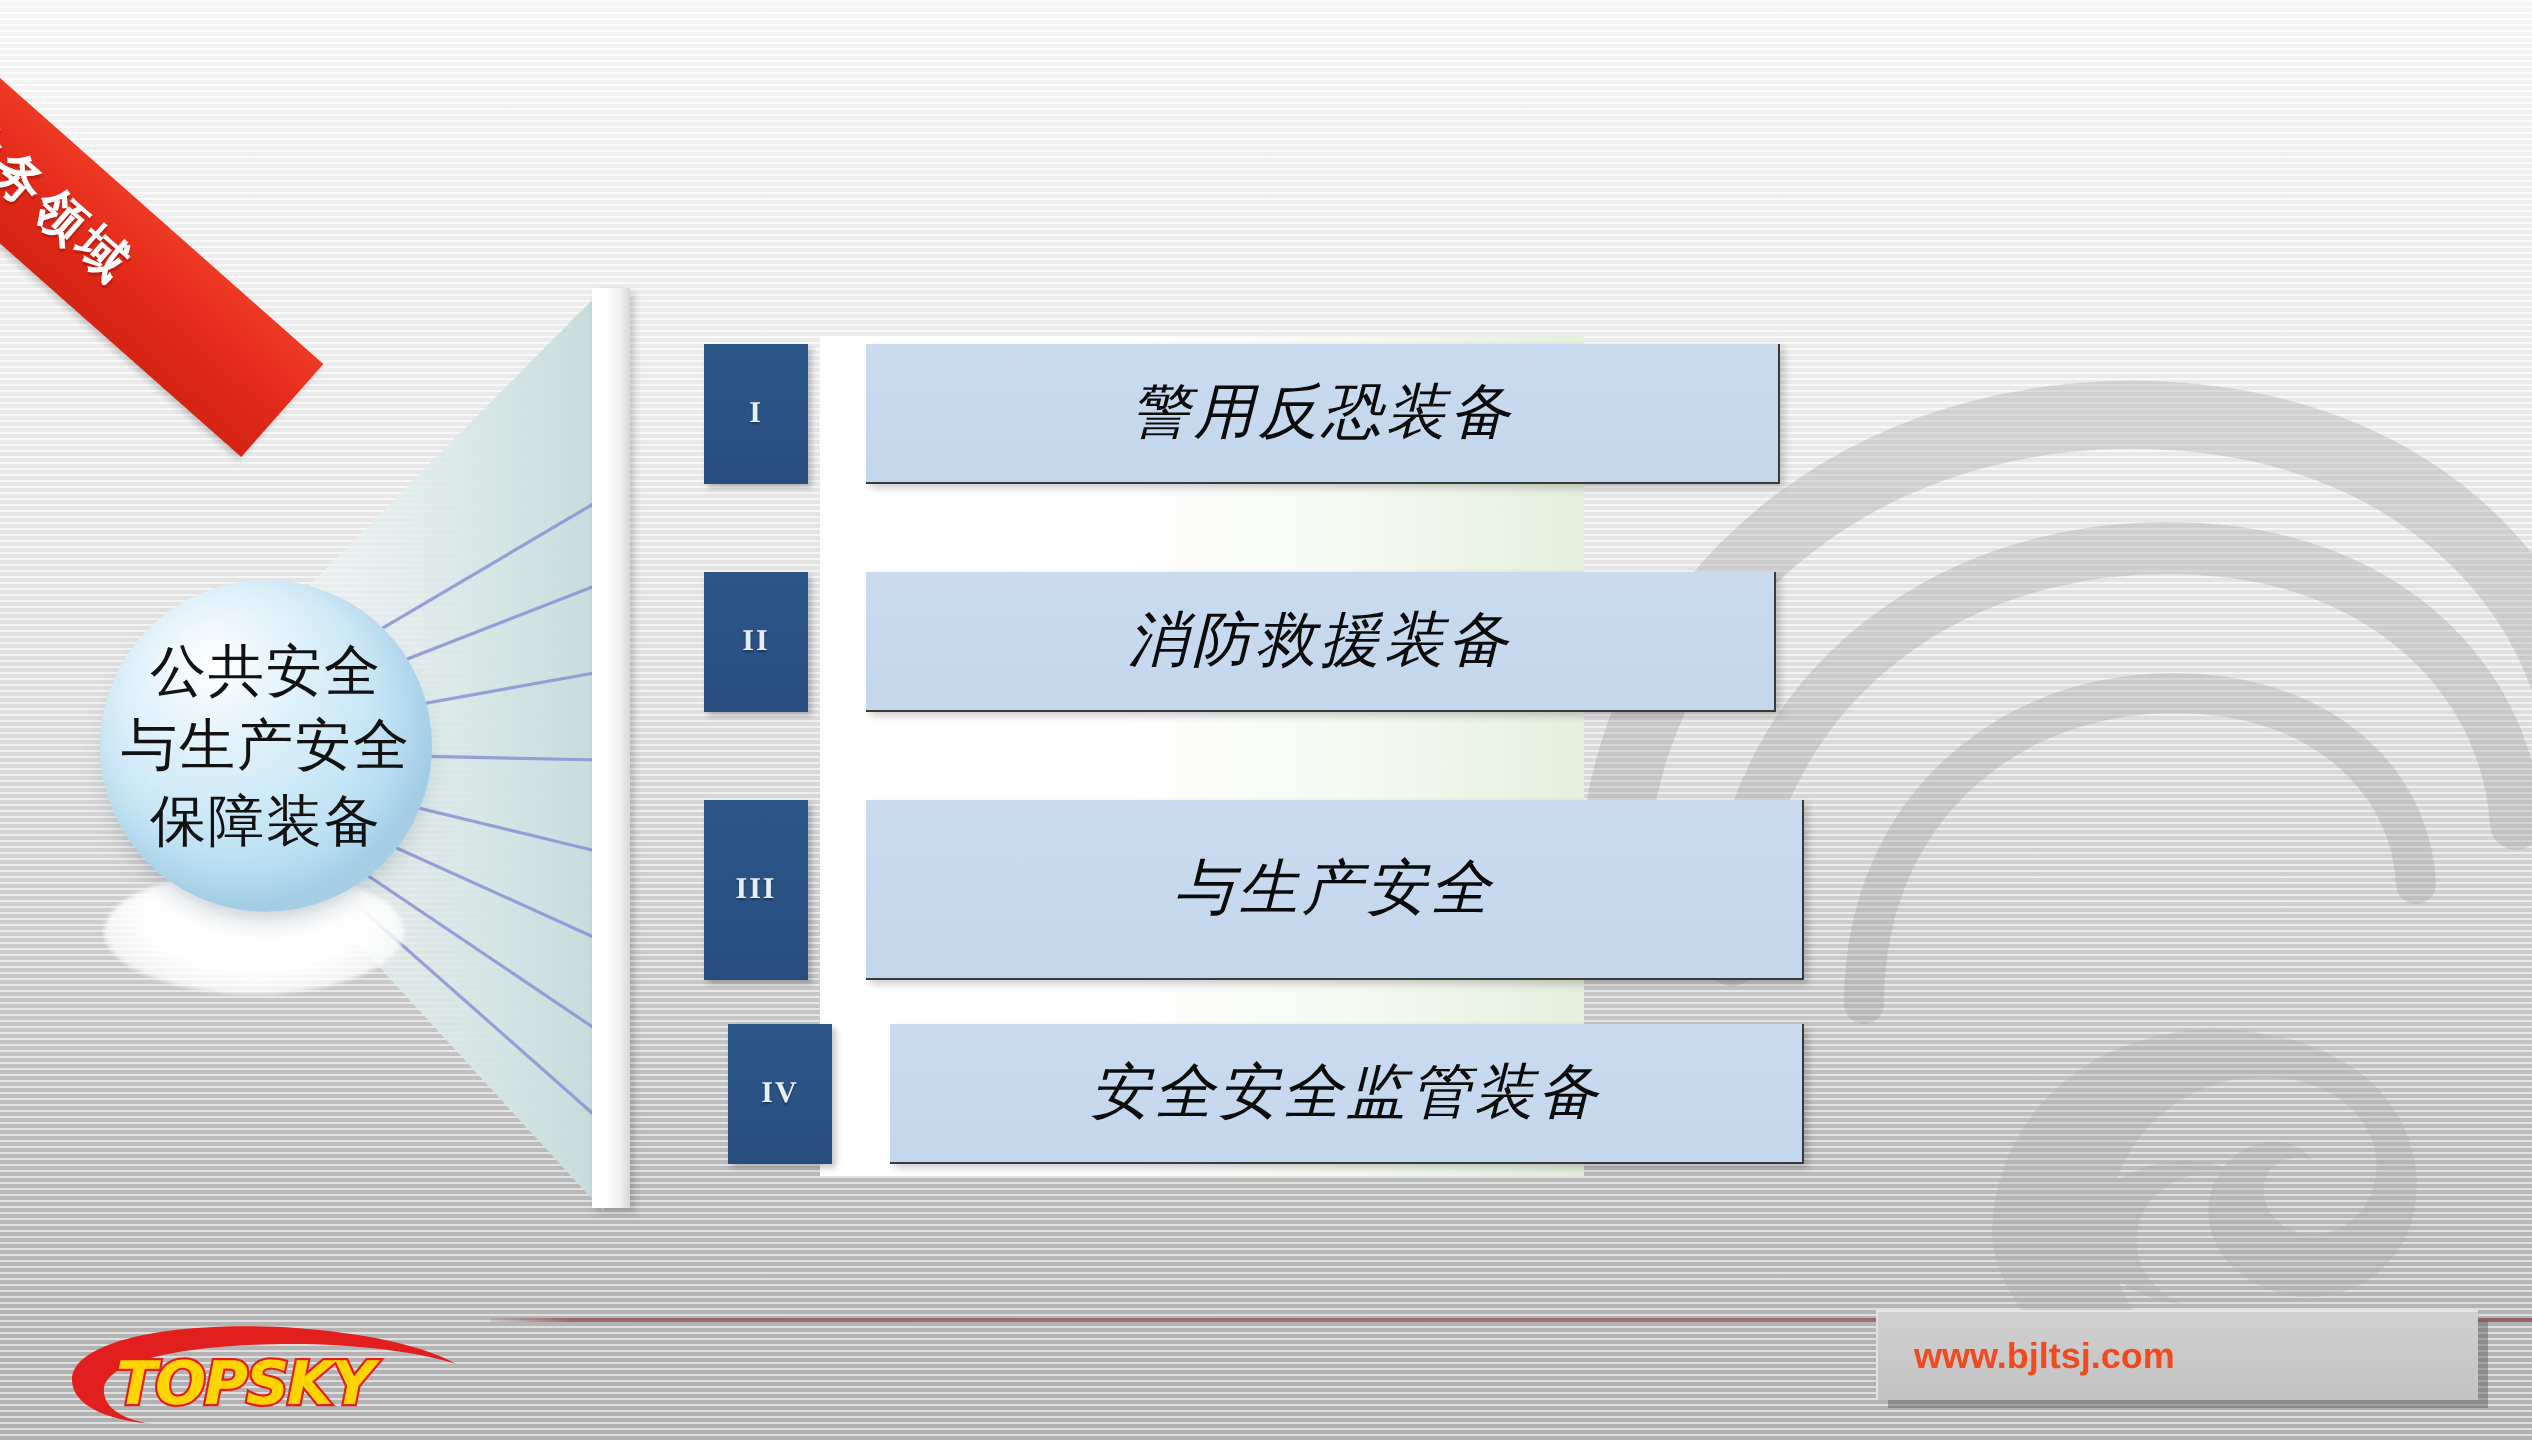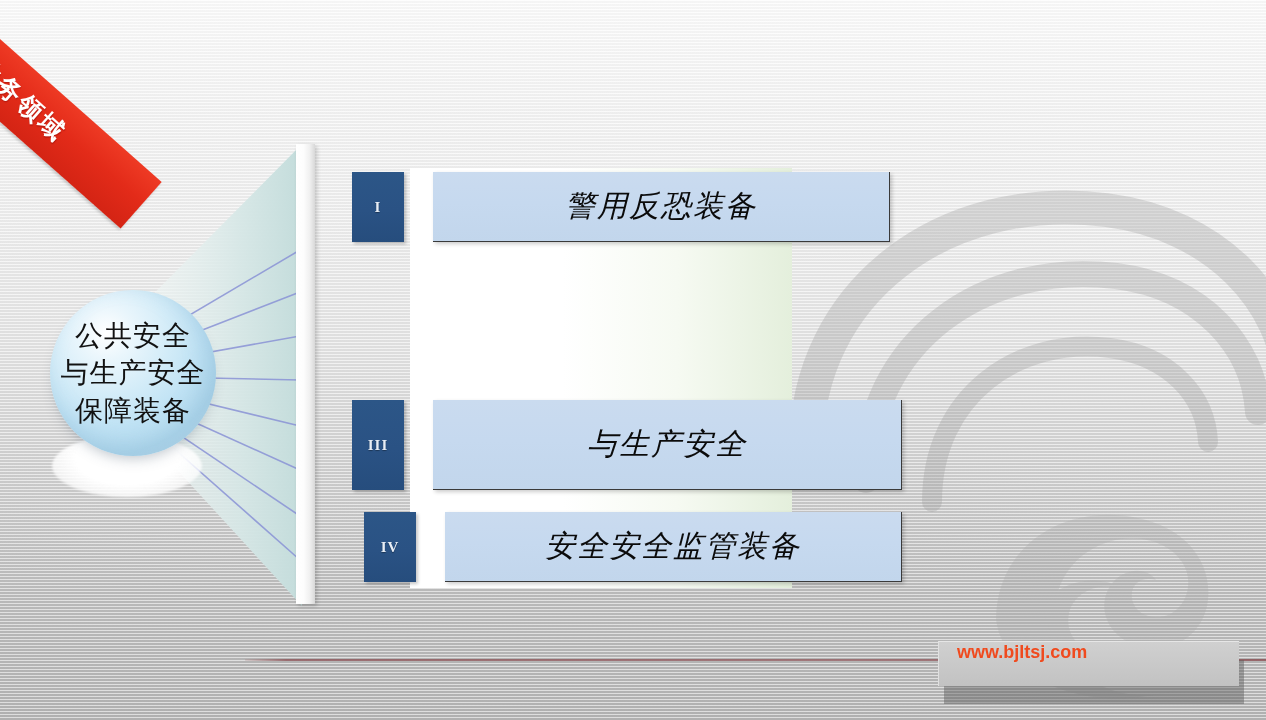--- a/index.html
+++ b/index.html
@@ -114,24 +114,24 @@
     opacity:.85;
   }
   #logo{position:absolute;left:28px;top:660px;width:210px;height:52px;}
   #logo svg{width:100%;height:100%;display:block;}
 
   #url-shadow{
     position:absolute;left:944px;top:660px;width:300px;height:44px;
     background:rgba(90,90,90,.45);
   }
   #url-box{
-    position:absolute;left:938px;top:641px;width:300px;height:44px;
+    position:absolute;left:938px;top:655px;width:300px;height:44px;
     background:linear-gradient(to bottom,#d0d0d0 0%,#c9c9c9 50%,#c2c2c2 100%);
     border-top:1px solid #e6e6e6;border-left:1px solid #e0e0e0;
-    display:flex;align-items:flex-start;
+    display:flex;align-items:center;
   }
   #url-box span{
     color:#f04a1e;font-size:18px;font-weight:bold;margin-left:18px;
     font-family:"Liberation Sans","DejaVu Sans",sans-serif;
   }
 </style>
 </head>
 <body>
 
 <div id="slide">
@@ -191,20 +191,28 @@
 
   <div class="row" id="row1">
     <div class="num">
       <span>I</span>
     </div>
     <div class="bar">
       <span>警用反恐装备</span>
     </div>
   </div>
 
+  <div class="row" id="row2">
+    <div class="num">
+      <span>II</span>
+    </div>
+    <div class="bar">
+      <span>消防救援装备</span>
+    </div>
+  </div>
 
   <div class="row" id="row3">
     <div class="num">
       <span>III</span>
     </div>
     <div class="bar">
       <span>与生产安全</span>
     </div>
   </div>
 
@@ -212,19 +220,25 @@
     <div class="num">
       <span>IV</span>
     </div>
     <div class="bar">
       <span>安全安全监管装备</span>
     </div>
   </div>
 
   <div id="hr-line"></div>
 
+  <div id="logo">
+    <svg viewBox="0 0 210 52" xmlns="http://www.w3.org/2000/svg">
+      <path d="M8,30 C8,10 60,0 120,4 C160,7 186,14 200,22 C182,16 150,12 118,12 C66,12 26,20 24,34 C23,44 34,50 48,52 C24,50 8,42 8,30 Z" fill="#e21f1f"></path>
+      <text x="30" y="42" font-family="'DejaVu Sans','Liberation Sans',sans-serif" font-size="30" font-weight="bold" font-style="italic" fill="#ffd400" stroke="#e21f1f" stroke-width="2.2" paint-order="stroke" letter-spacing="-1">TOPSKY</text>
+    </svg>
+  </div>
 
   <div id="url-shadow"></div>
   <div id="url-box">
     <span>www.bjltsj.com</span>
   </div>
 
 </div>
 
 </body></html>

